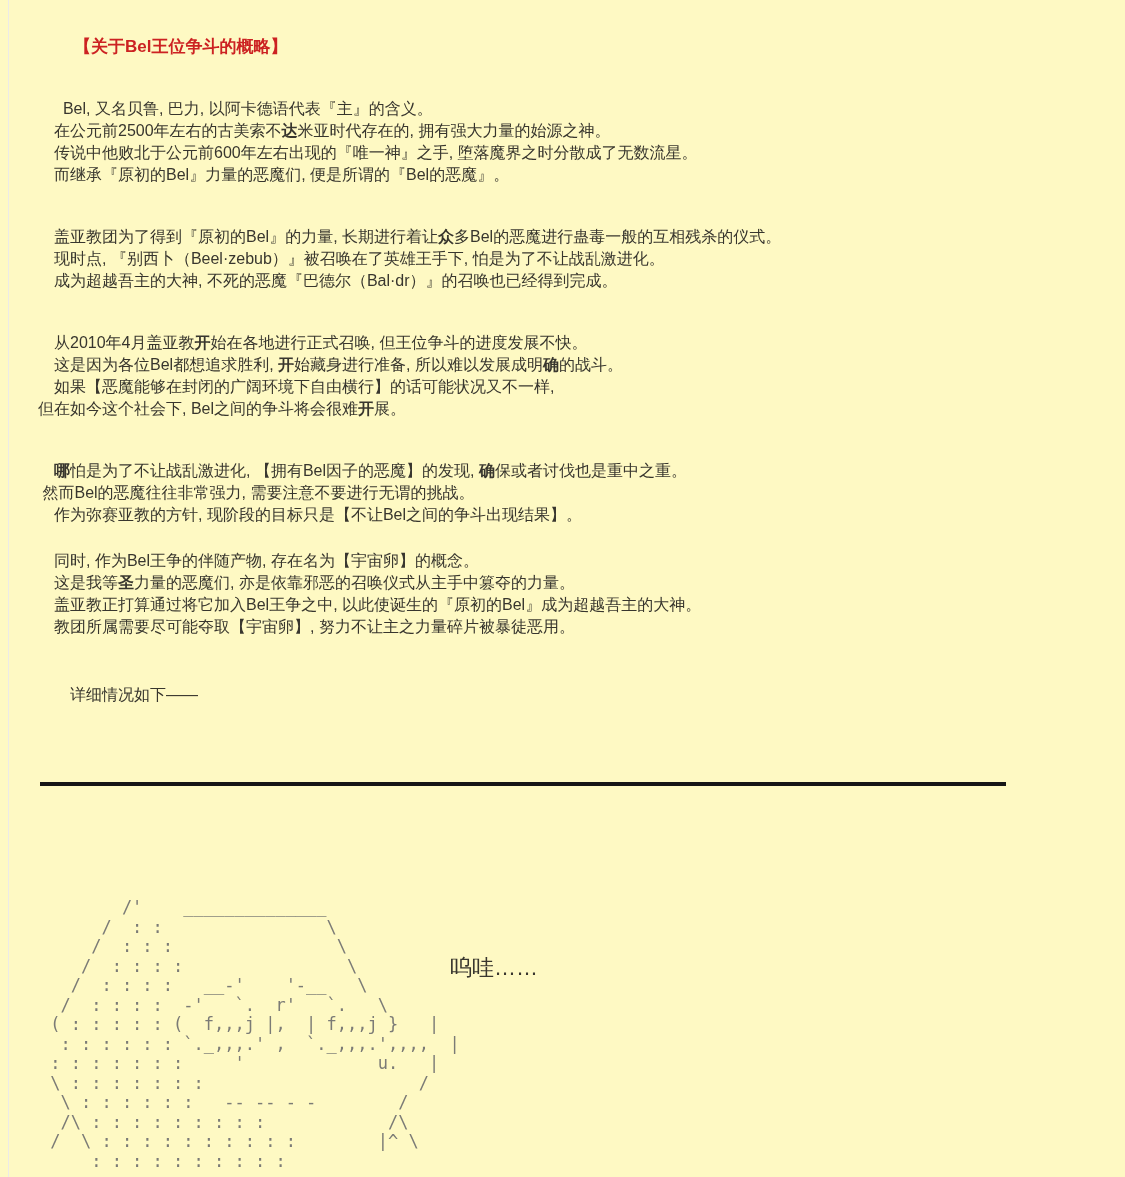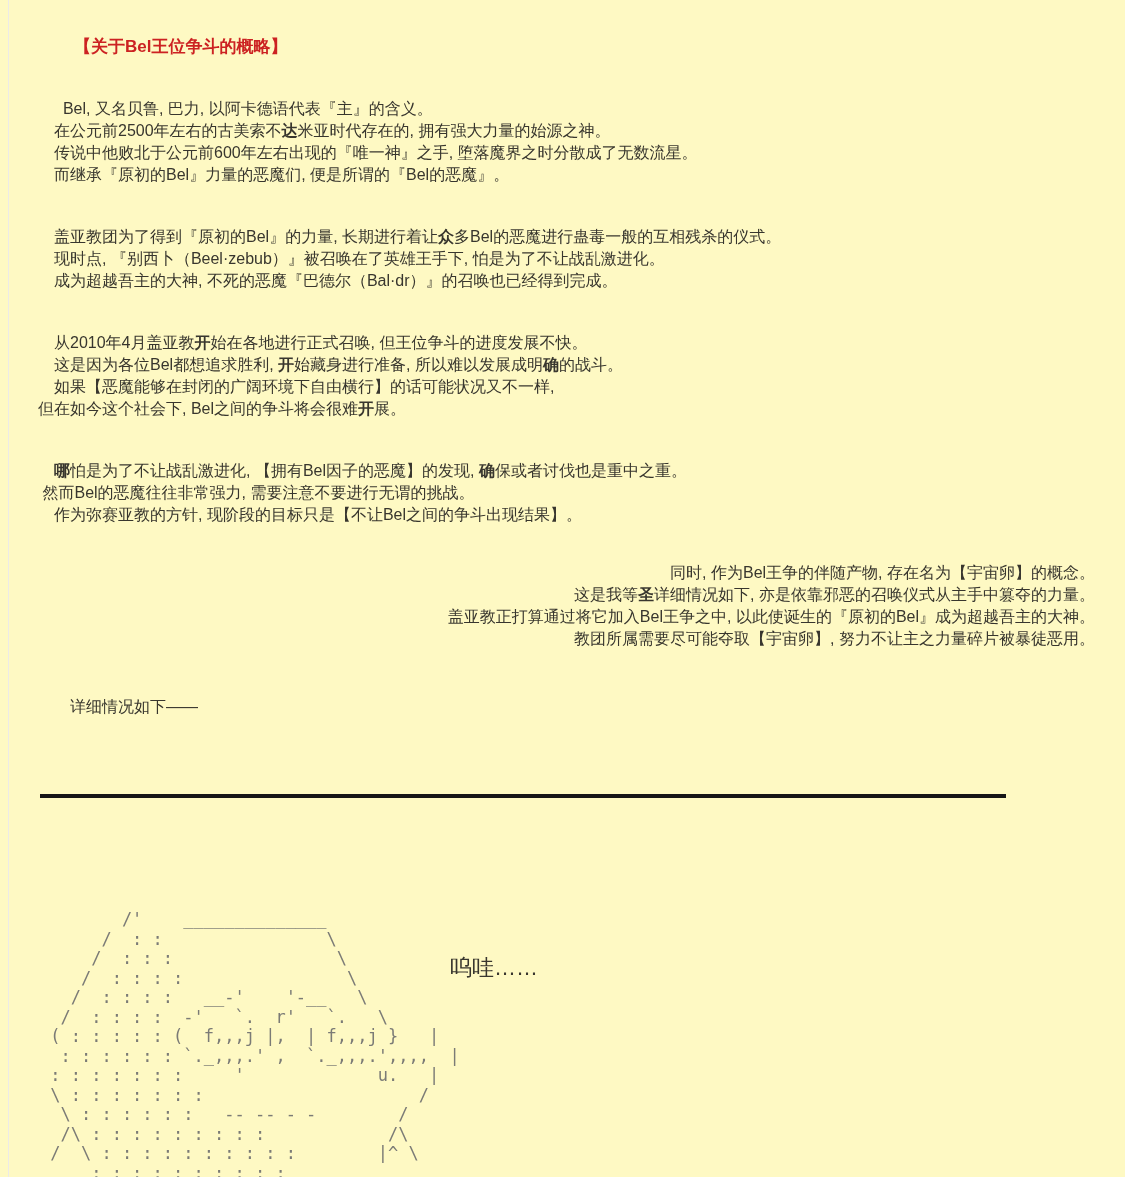--- a/index.html
+++ b/index.html
@@ -19,21 +19,21 @@
   .heading{
     margin-left:36px;
     color:#cc2222;
     font-weight:700;
     font-size:17px;
     line-height:22px;
     white-space:pre-wrap;
   }
   .para{margin-top:40px;}
   #paragraphs .para:nth-child(3){}
-  #paragraphs .para:nth-child(5){margin-top:36px;text-align:right;}
+  #paragraphs .para:nth-child(5){margin-top:24px;}
   .tline{white-space:pre-wrap;}
   .bold{font-weight:700;}
   .note{margin-top:46px;white-space:pre-wrap;}
   .divider{
     margin:76px 0 0 2px;
     width:966px;height:4px;
     background:#161616;
   }
   .aa{
     margin:112px 0 0 2px;
@@ -77,21 +77,21 @@
         <div class="tline"><span>　如果【恶魔能够在封闭的广阔环境下自由横行】的话可能状况又不一样,</span></div>
         <div class="tline"><span>但在如今这个社会下, Bel之间的争斗将会很难</span><span class="bold">开</span><span>展。</span></div>
       </div>
       <div class="para">
         <div class="tline"><span>　</span><span class="bold">哪</span><span>怕是为了不让战乱激进化, 【拥有Bel因子的恶魔】的发现, </span><span class="bold">确</span><span>保或者讨伐也是重中之重。</span></div>
         <div class="tline"><span> 然而Bel的恶魔往往非常强力, 需要注意不要进行无谓的挑战。</span></div>
         <div class="tline"><span>　作为弥赛亚教的方针, 现阶段的目标只是【不让Bel之间的争斗出现结果】。</span></div>
       </div>
       <div class="para">
         <div class="tline"><span>　同时, 作为Bel王争的伴随产物, 存在名为【宇宙卵】的概念。</span></div>
-        <div class="tline"><span>　这是我等</span><span class="bold">圣</span><span>详细情况如下, 亦是依靠邪恶的召唤仪式从主手中篡夺的力量。</span></div>
+        <div class="tline"><span>　这是我等</span><span class="bold">圣</span><span>力量的恶魔们, 亦是依靠邪恶的召唤仪式从主手中篡夺的力量。</span></div>
         <div class="tline"><span>　盖亚教正打算通过将它加入Bel王争之中, 以此使诞生的『原初的Bel』成为超越吾主的大神。</span></div>
         <div class="tline"><span>　教团所属需要尽可能夺取【宇宙卵】, 努力不让主之力量碎片被暴徒恶用。</span></div>
       </div>
     </div>
 
   <div class="note">　　详细情况如下——</div>
 
   <div class="divider"></div>
 
   <pre class="aa" id="aa">        /'    ______________

